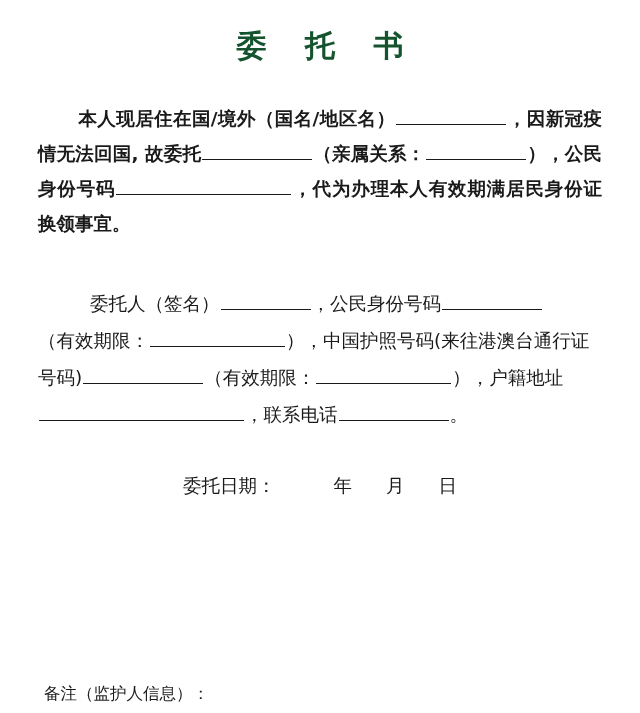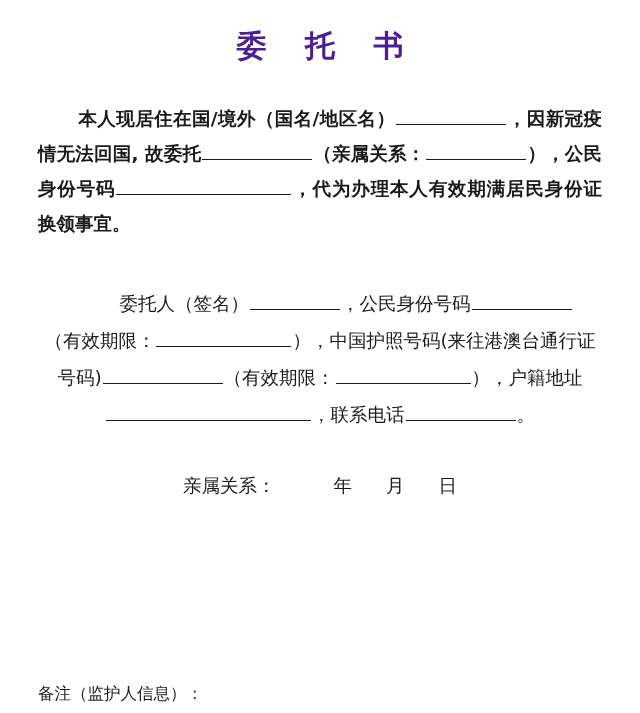--- a/index.html
+++ b/index.html
@@ -22,21 +22,21 @@
     padding: 0 38px;
   }
   .doc-title {
     text-align: center;
     font-size: 30px;
     font-weight: bold;
     letter-spacing: 14px;
     margin-top: 26px;
     margin-bottom: 34px;
     text-indent: 14px;
-    color: #4c1d95;
+    color: #14532d;
   }
   .para {
     font-size: 18.5px;
     line-height: 35px;
     text-align: justify;
     margin: 0 0 0 0;
     word-break: break-all;
     font-weight: bold;
   }
   .para + .para {
@@ -59,21 +59,20 @@
   .b-120 { width: 120px; }
   .b-135 { width: 135px; }
   .b-175 { width: 175px; }
   .b-205 { width: 205px; }
 
   .sign-block {
     margin-top: 44px;
     font-size: 18.5px;
     line-height: 37px;
     word-break: break-all;
-    text-align: center;
   }
   .sign-first {
     display: inline-block;
     width: 52px;
   }
   .date-line {
     margin-top: 40px;
     font-size: 18.5px;
     text-align: center;
     letter-spacing: 0px;
@@ -81,38 +80,38 @@
   .date-line .spacer-lg {
     display: inline-block;
     width: 58px;
   }
   .date-line .spacer-sm {
     display: inline-block;
     width: 34px;
   }
   .remark {
     position: absolute;
-    left: 38px;
+    left: 44px;
     bottom: 34px;
     font-size: 16.5px;
   }
 </style>
 </head>
 <body>
 
 <div class="page">
 
   <div class="doc-title">委 托 书</div>
 
   <p class="para"><span class="indent"></span><span>本人现居住在国/境外（国名/地区名）</span><span class="blank b-110"></span><span>，因新冠疫情无法回国, 故委托</span><span class="blank b-110"></span><span>（亲属关系：</span><span class="blank b-100"></span><span>），</span><span>公民身份号码</span><span class="blank b-175"></span><span>，代为办理本人有效期满居民身份证换领事宜。</span></p>
 
 
   <div class="sign-block">
     <span class="sign-first"></span><span>委托人（签名）</span><span class="blank b-90"></span><span>，公民身份号码</span><span class="blank b-100"></span><br><span>（有效期限：</span><span class="blank b-135"></span><span>），中国护照号码(来往港澳台通行证号码)</span><span class="blank b-120"></span><span>（有效期限：</span><span class="blank b-135"></span><span>），户籍地址</span><span class="blank b-205"></span><span>，联系电话</span><span class="blank b-110"></span><span>。</span>
   </div>
 
   <div class="date-line">
-    <span>亲属关系：</span><span class="spacer-lg"></span><span>年</span><span class="spacer-sm"></span><span>月</span><span class="spacer-sm"></span><span>日</span>
+    <span>委托日期：</span><span class="spacer-lg"></span><span>年</span><span class="spacer-sm"></span><span>月</span><span class="spacer-sm"></span><span>日</span>
   </div>
 
   <div class="remark">备注（监护人信息）：</div>
 
 </div>
 
 </body></html>

